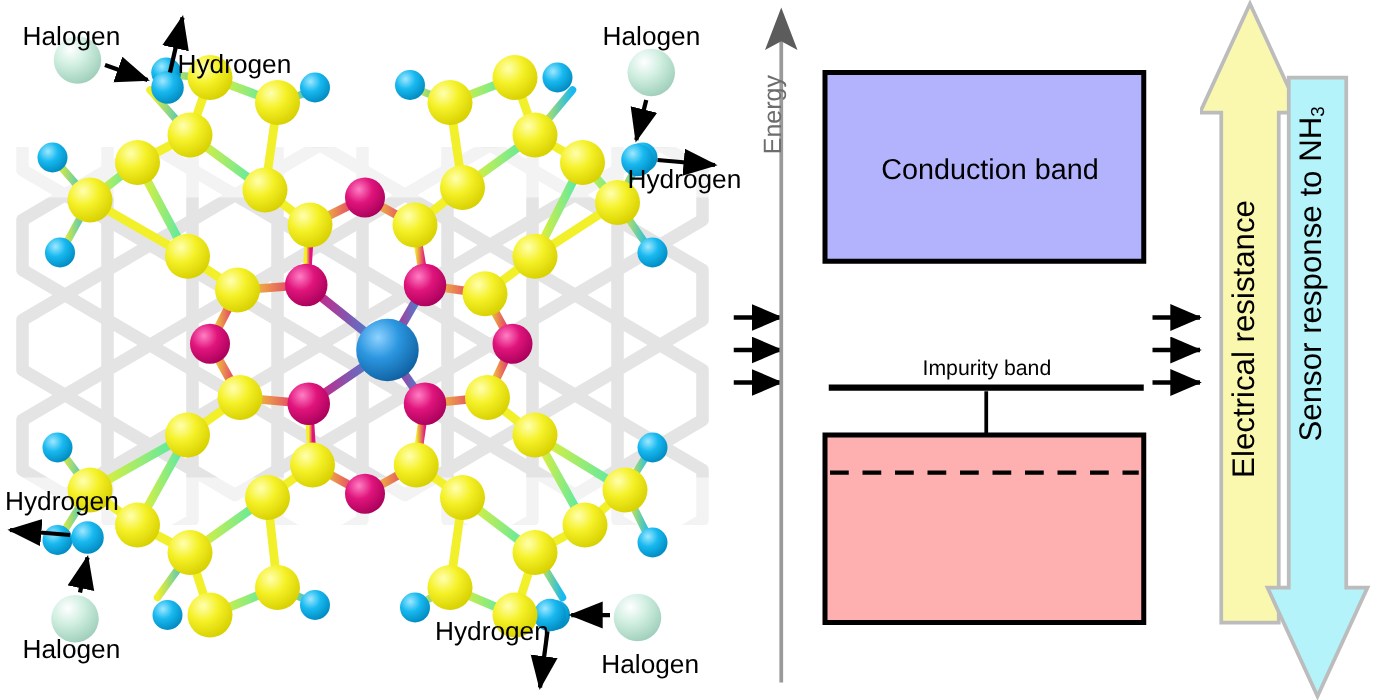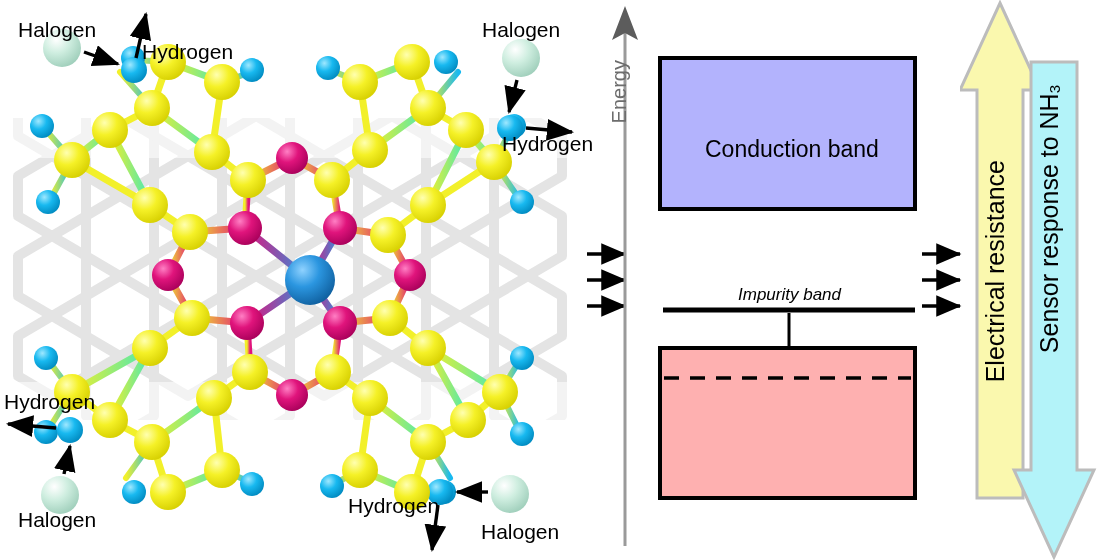--- a/index.html
+++ b/index.html
@@ -1,20 +1,20 @@
 <!DOCTYPE html>
 <html><head>
 <meta charset="utf-8">
 <style>
   html,body{margin:0;padding:0;background:#ffffff;}
   body{width:1100px;height:560px;font-family:"Liberation Sans",sans-serif;overflow:hidden;}
   #stage{position:relative;width:1100px;height:408px;background:#fff;}
   .lbl{position:absolute;font-family:"Liberation Sans",sans-serif;font-size:21px;color:#000;white-space:nowrap;}
   .band-lbl{font-size:23px;}
-  .imp-lbl{font-size:17px;font-style:italic;}
+  .imp-lbl{font-size:17px;}
   .axis-lbl{font-size:20px;color:#6d6d6d;}
   .arrow-lbl{font-size:25px;color:#000;white-space:nowrap;}
   .vert-rl{writing-mode:vertical-rl;}
   .rot180{transform:rotate(180deg);}
   svg{display:block;}
   .abs{position:absolute;top:0;left:0;}
 </style>
 </head>
 <body>
 
@@ -361,21 +361,21 @@
 
     <line x1="189" y1="313" x2="189" y2="373" stroke="#000" stroke-width="3" marker-end="url(#da)"></line>
 
     <rect x="60" y="348" width="255" height="150" fill="#feb0b0" stroke="#000" stroke-width="4"></rect>
 
     <line x1="64" y1="378" x2="311" y2="378" stroke="#000" stroke-width="3.4" stroke-dasharray="15,11"></line>
   </svg>
 
   <div class="lbl axis-lbl vert-rl rot180" style="left:608px;top:60px;">Energy</div>
 
-  <div class="lbl band-lbl" style="left:705px;top:136px;">Conduction band</div>
+  <div class="lbl band-lbl" style="left:705px;top:122px;">Conduction band</div>
 
   <div class="lbl imp-lbl" style="left:738px;top:285px;">Impurity band</div>
 
 
   <svg class="abs" style="left:920px;top:243px;" width="60" height="75" viewBox="0 0 60 75">
     <g stroke="#000" stroke-width="3.6" marker-end="url(#fa)">
       <line x1="2" y1="11" x2="40" y2="11"></line>
       <line x1="2" y1="37" x2="40" y2="37"></line>
       <line x1="2" y1="63" x2="40" y2="63"></line>
     </g>

